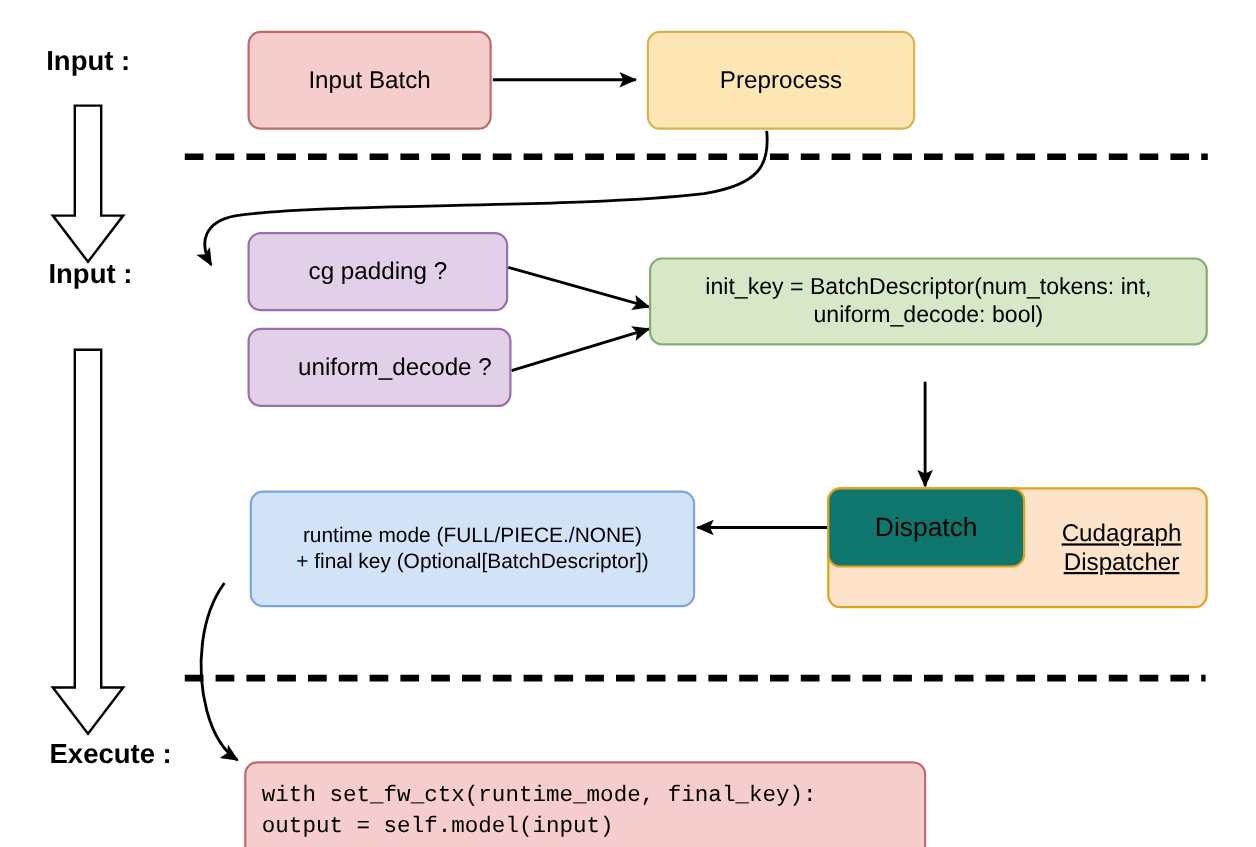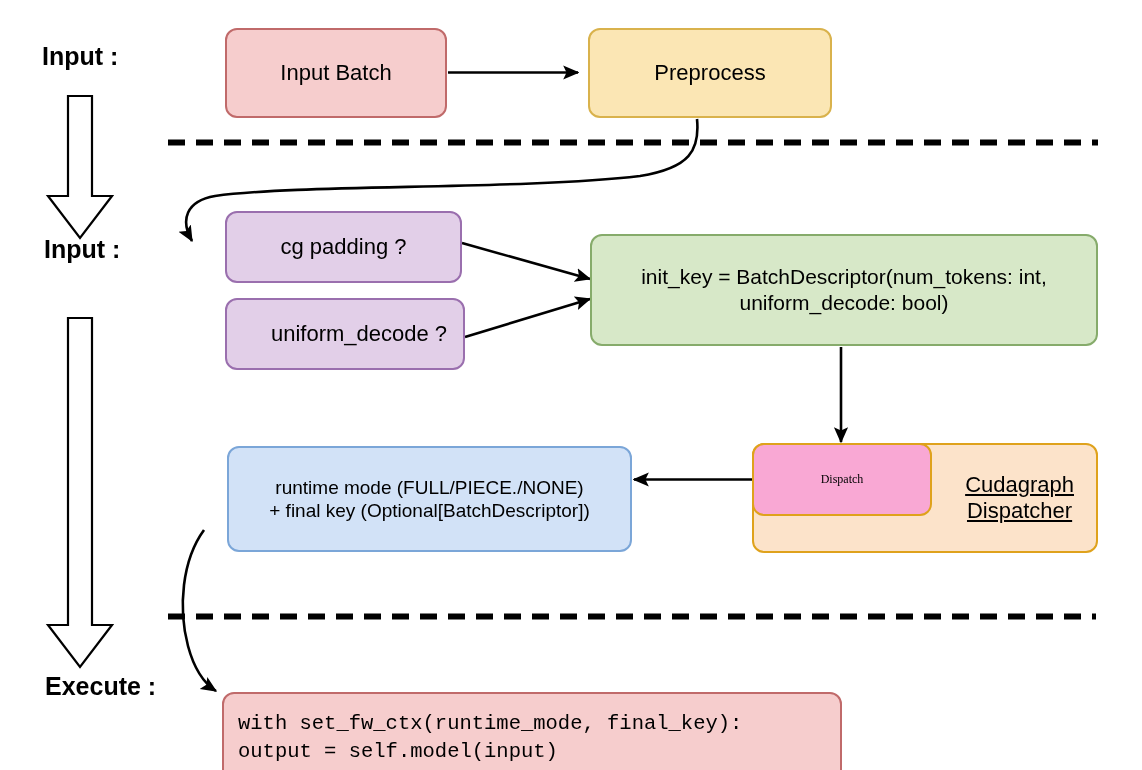--- a/index.html
+++ b/index.html
@@ -50,21 +50,21 @@
   }
 
   
   .n-input-batch{ background:#f6cdcd; border-color:#c06a6a; font-size:22px; }
   .n-preprocess { background:#fbe6b4; border-color:#d9b24c; font-size:22px; }
   .n-cg-padding { background:#e2cfe8; border-color:#9a6fae; font-size:22px;align-items:center; }
   .n-uniform    { background:#e2cfe8; border-color:#9a6fae; font-size:22px;padding-left:28px; }
   .n-initkey    { background:#d7e8c8; border-color:#86ab6b; font-size:21px; }
   .n-dispatcher-outer{ background:#fce3ca; border-color:#dfa21c; font-size:22px;
                        align-items:center; justify-content:flex-end; padding-right:22px;text-decoration:underline; }
-  .n-dispatch   { background:#f9a8d4; border-color:#dfa21c; font-size:12px;font-family:Liberation Serif, serif; }
+  .n-dispatch   { background:#0f766e; border-color:#dfa21c; font-size:24px; }
   .n-runtime    { background:#d2e2f7; border-color:#7ba6d8; font-size:19px; }
   .n-code       { background:#f6cdcd; border-color:#c06a6a;
                   font-family:"Liberation Mono", monospace; font-size:20.5px;
                   justify-content:flex-start; padding-left:14px; text-align:left;
                   line-height:1.35; }
 
   .dispatcher-label{
     position:relative;
     z-index:2;
     text-align:center;
@@ -121,21 +121,21 @@
   </div>
 
   <div class="node n-cg-padding" style="left:225px; top:211px; width:237px; height:72px;">
     <span class="node-text">cg padding ?</span>
   </div>
 
   <div class="node n-uniform" style="left:225px; top:298px; width:240px; height:72px;">
     <span class="node-text">uniform_decode ?</span>
   </div>
 
-  <div class="node n-initkey" style="left:590px; top:234px; width:508px; height:112px;text-align:center;">
+  <div class="node n-initkey" style="left:590px; top:234px; width:508px; height:80px;text-align:center;">
     <span class="node-text">init_key = BatchDescriptor(num_tokens: int,
 uniform_decode: bool)</span>
   </div>
 
   <div class="node n-dispatcher-outer" style="left:752px; top:443px; width:346px; height:110px;">
     <span class="dispatcher-label">Cudagraph
 Dispatcher</span>
   </div>
 
   <div class="node n-dispatch" style="left:752px; top:443px; width:180px; height:73px; z-index:3;">

